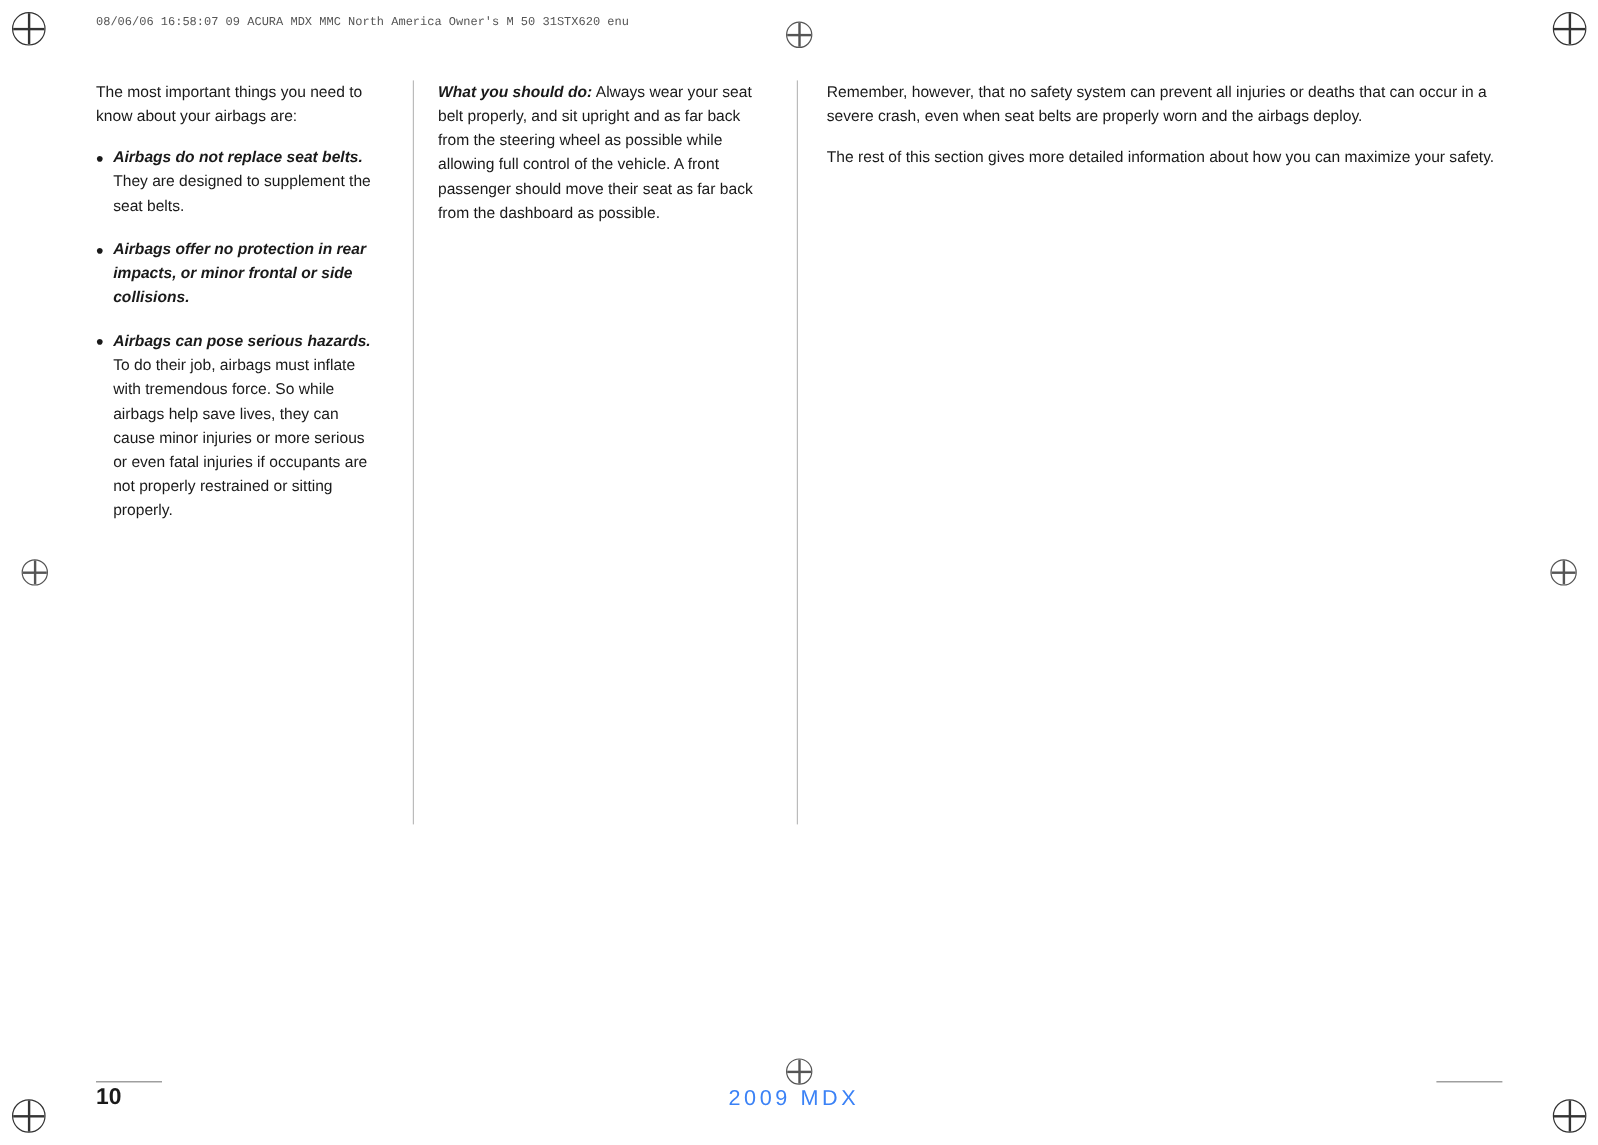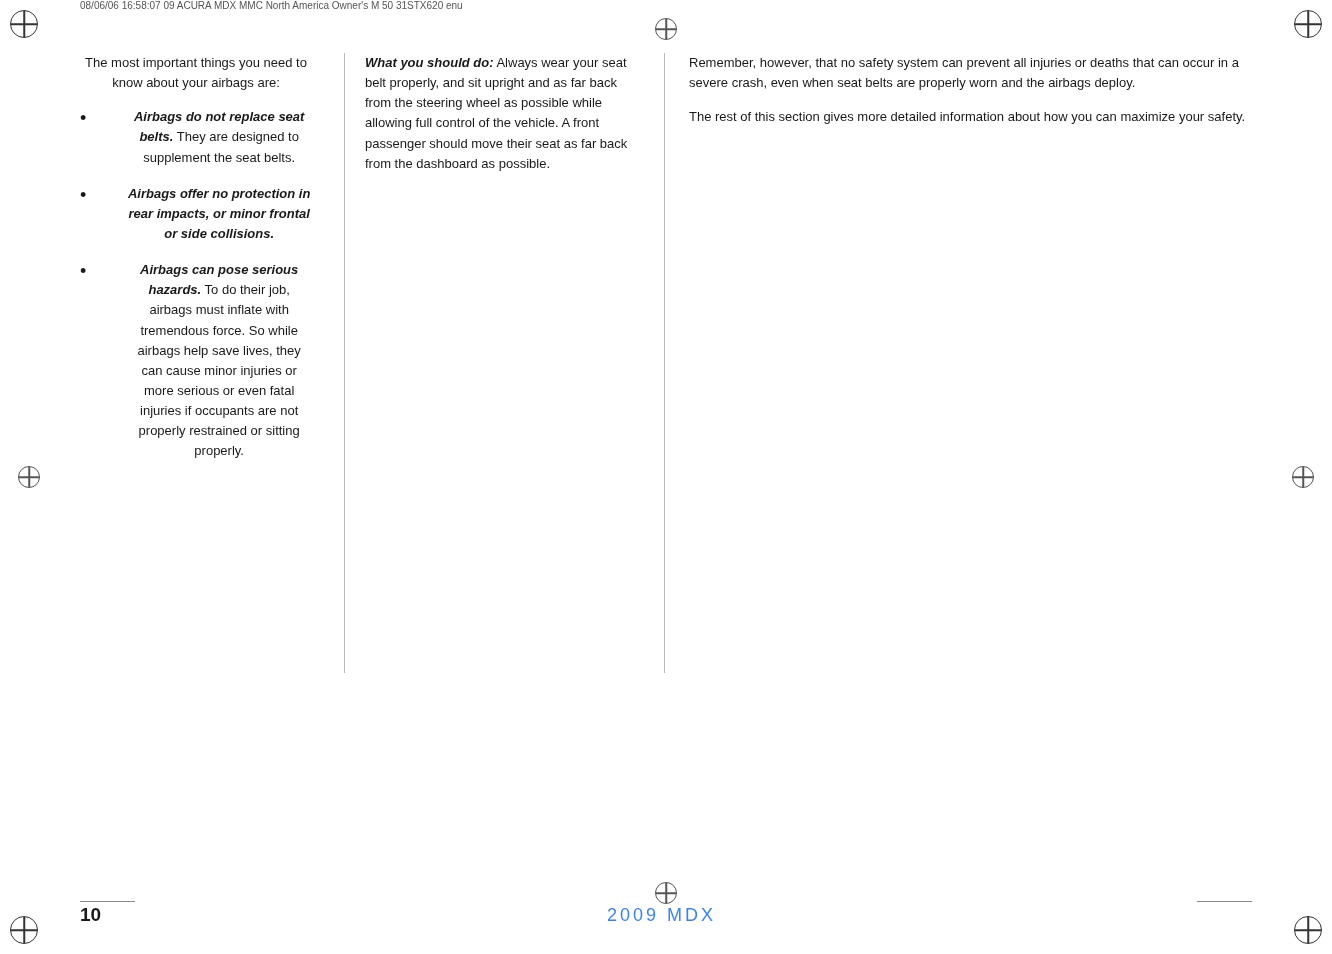--- a/index.html
+++ b/index.html
@@ -24,23 +24,24 @@
       height: 954px;
       background: #ffffff;
       position: relative;
       padding: 0 80px;
     }
 
     
     .header-meta {
       font-size: 10px;
       color: #555;
-      padding-top: 0;
+      padding-top: 14px;
       padding-bottom: 4px;
       text-align: left;
+      font-family: Liberation Mono, monospace;
     }
 
     
     .corner-mark {
       position: absolute;
       width: 28px;
       height: 28px;
     }
     .corner-mark.top-left { top: 10px; left: 10px; }
     .corner-mark.top-right { top: 10px; right: 10px; }
@@ -170,21 +171,20 @@
       margin-top: 38px;
       gap: 0;
       height: 620px;
     }
 
     .col-left {
       width: 265px;
       padding-right: 32px;
       border-right: 1.5px solid #bbb;
       flex-shrink: 0;
-      text-align: center;
     }
 
     .col-middle {
       width: 320px;
       padding-left: 20px;
       padding-right: 20px;
       border-right: 1.5px solid #bbb;
       flex-shrink: 0;
     }
 
@@ -217,21 +217,20 @@
     .bullet-dot {
       margin-right: 8px;
       margin-top: 2px;
       flex-shrink: 0;
       font-size: 18px;
       line-height: 1;
     }
 
     .bullet-content {
       flex: 1;
-      margin-left: 32px;
     }
 
     .bullet-bold {
       font-weight: bold;
       font-style: italic;
     }
 
     .middle-bold {
       font-weight: bold;
       font-style: italic;

